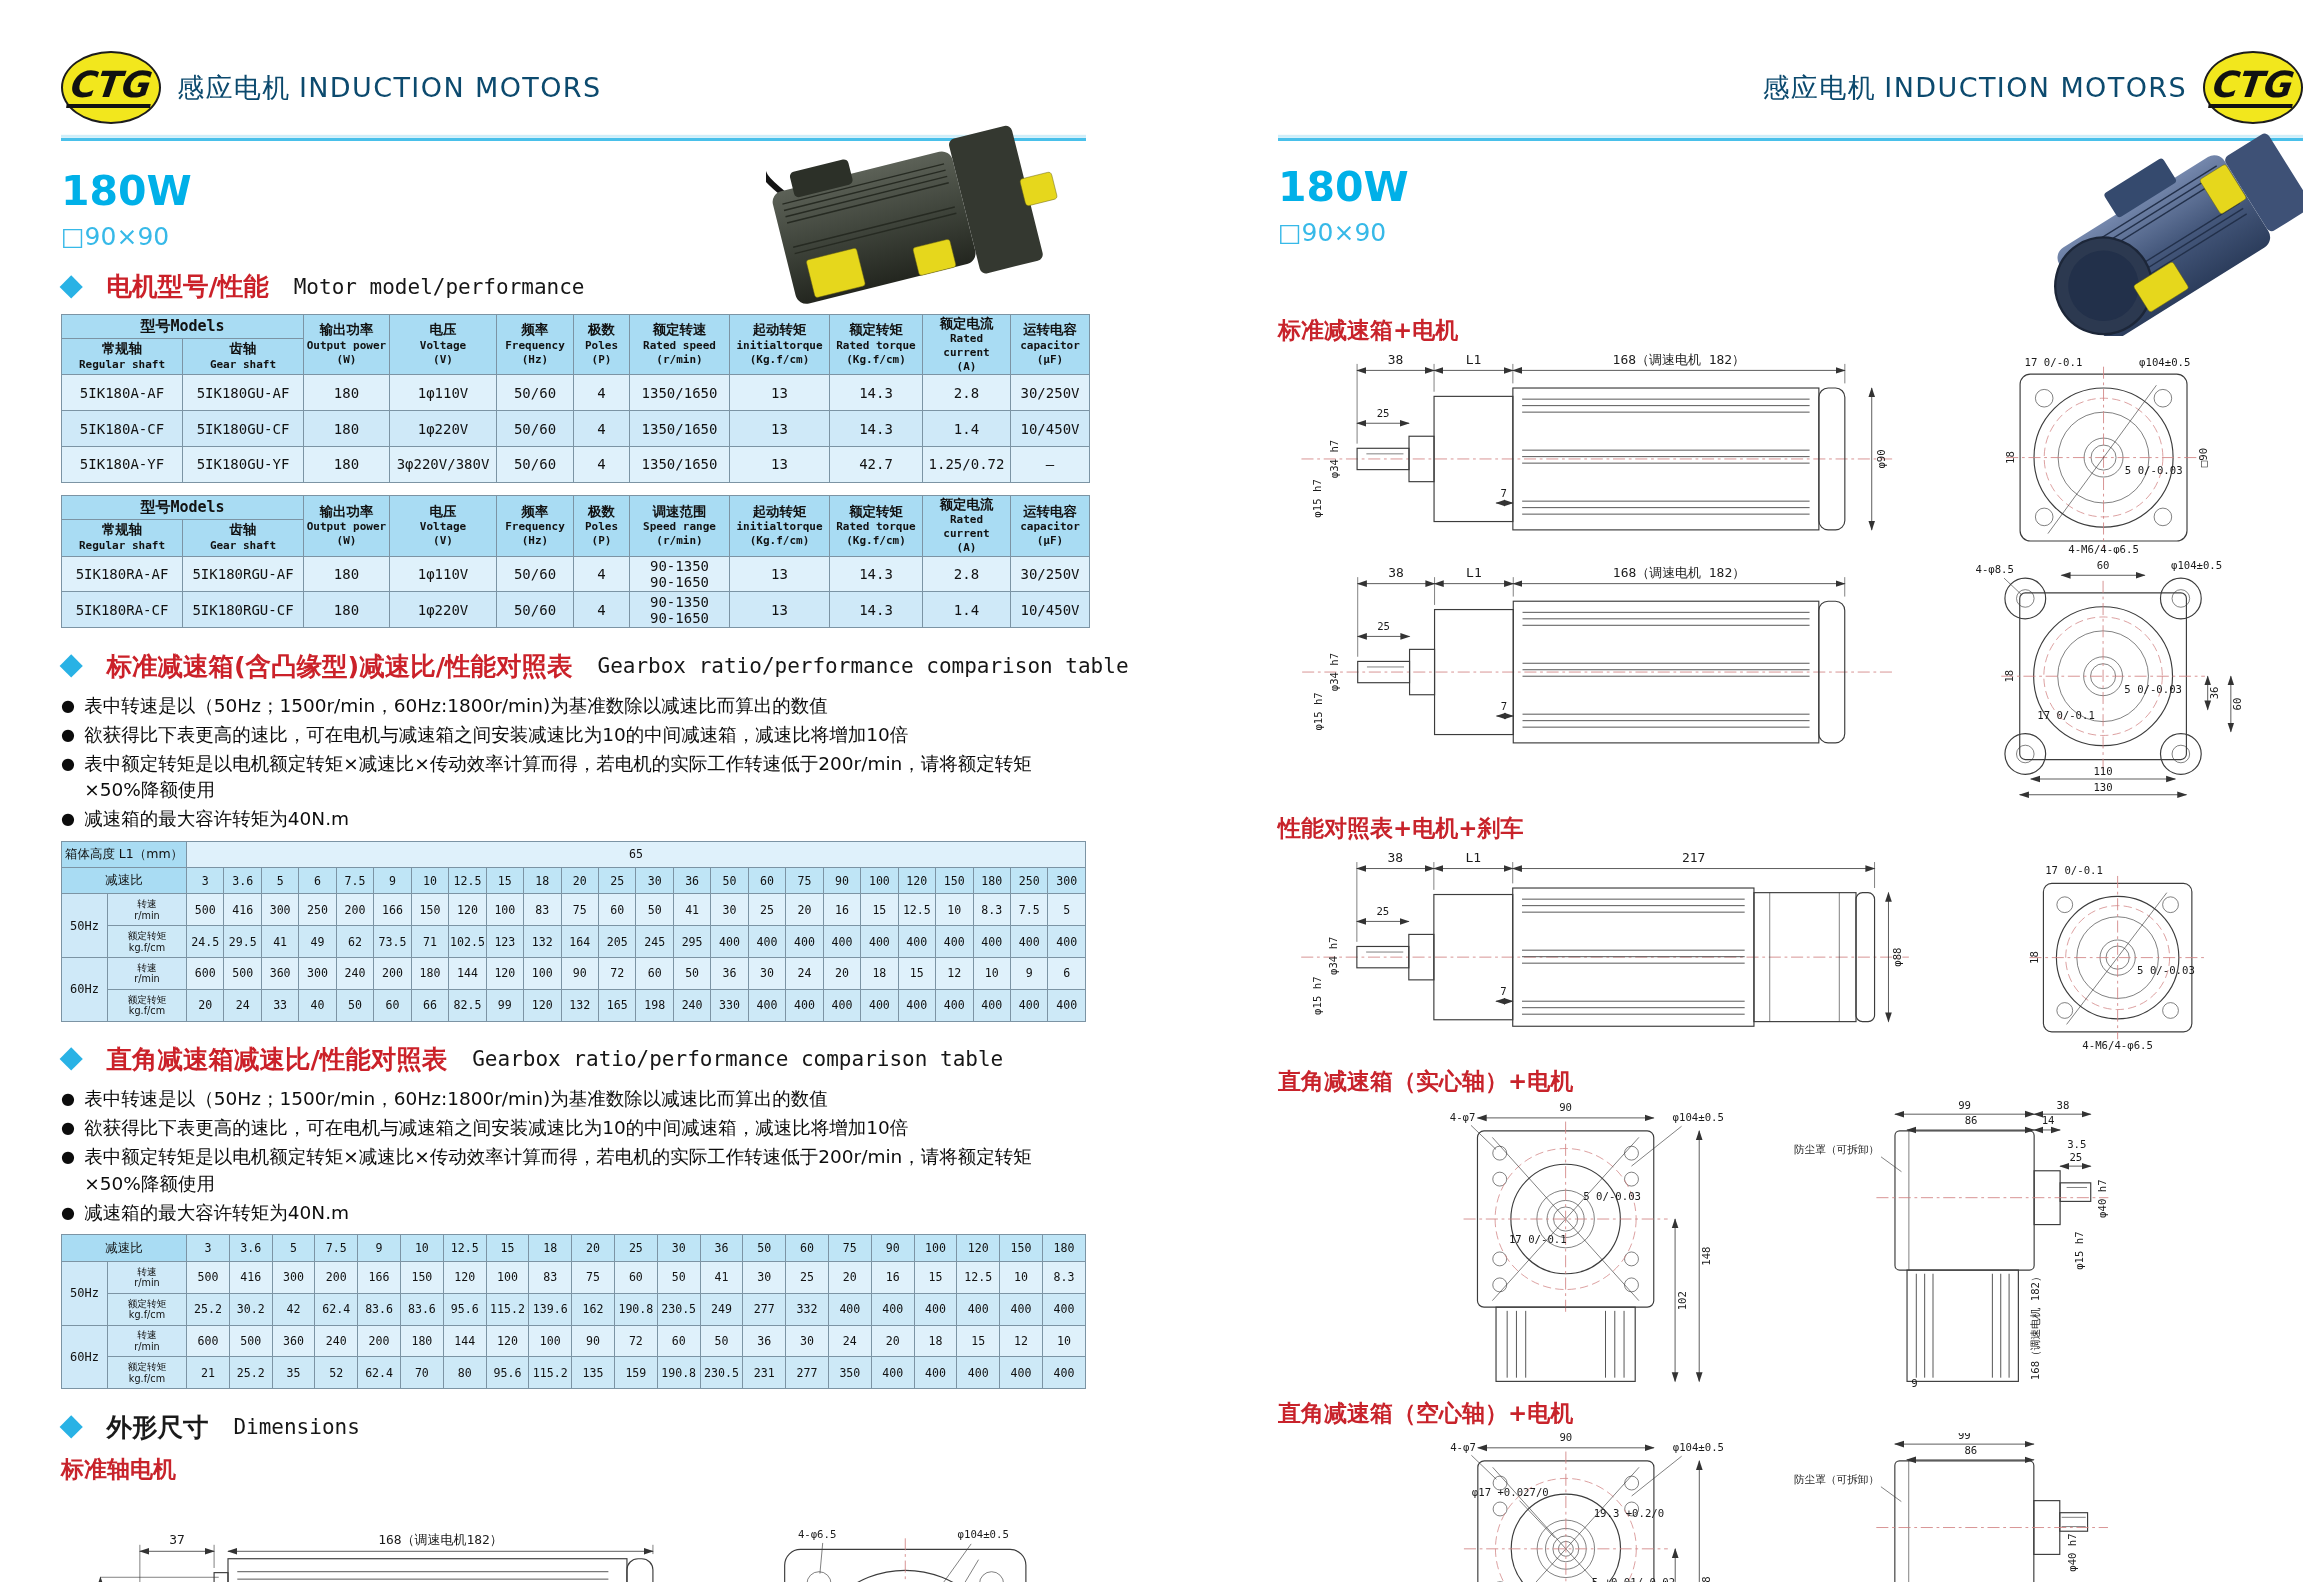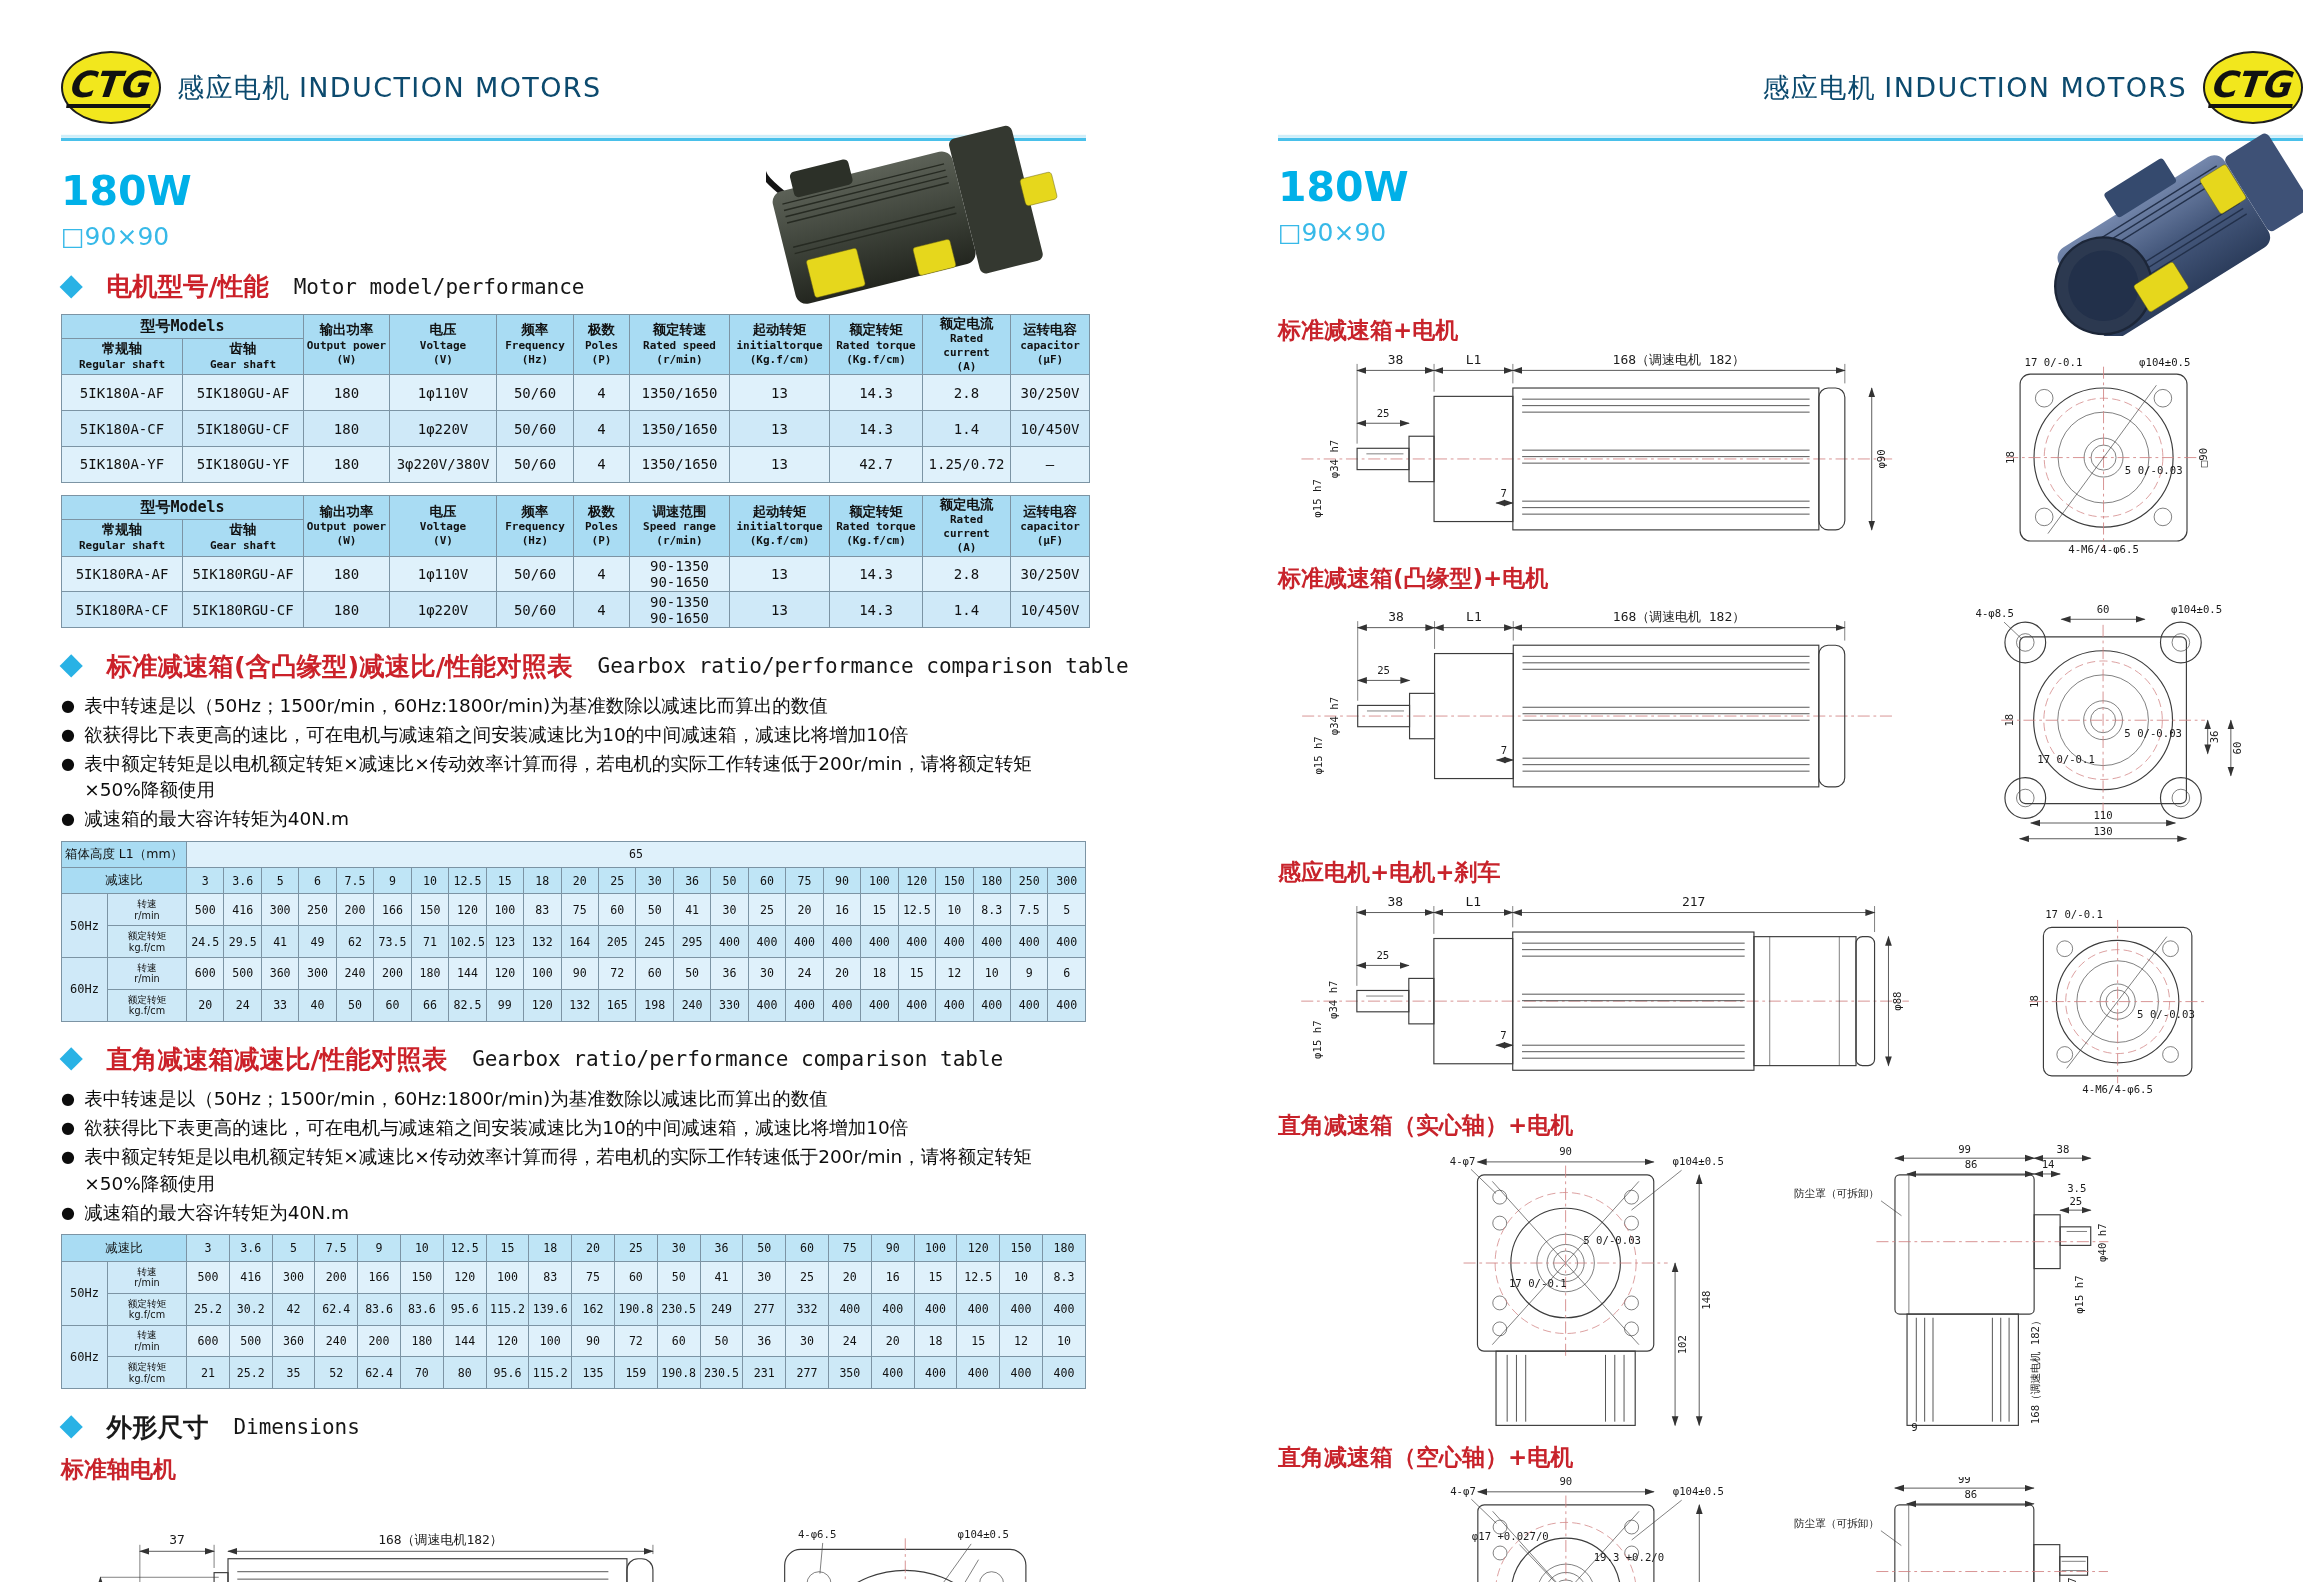--- a/index.html
+++ b/index.html
@@ -832,21 +832,20 @@
       <line x1="1780" y1="36" x2="1780" y2="428" class="cl"></line>
     <line x1="1660" y1="396" x2="1894" y2="76" class="thin"></line>
     <text x="1672" y="34" class="dm sm mid">17 0/-0.1</text>
     <text x="1912" y="34" class="dm sm mid">φ104±0.5</text>
     <text x="1586" y="232" class="dm sm mid" transform="rotate(-90 1586 232)">18</text>
     <text x="1826" y="268" class="dm sm">5 0/-0.03</text>
     <text x="2004" y="232" class="dm sm mid" transform="rotate(-90 2004 232)">□90</text>
     <text x="1780" y="438" class="dm sm mid">4-M6/4-φ6.5</text>
   </svg>
 
-  <div class="sub-red">标准减速箱(凸缘型)+电机</div>
   <svg width="1002" height="250" viewBox="0 0 2160 540">
     <line x1="50" y1="255" x2="1330" y2="255" class="cl"></line>
     <rect x="170" y="232" width="112" height="46" class="ln"></rect>
     <line x1="190" y1="244" x2="270" y2="244" class="thin"></line>
     <rect x="282" y="206" width="54" height="98" class="ln"></rect>
     <rect x="336" y="120" width="170" height="270" class="ln"></rect>
     <rect x="506" y="102" width="660" height="306" class="ln"></rect>
     <g class="rib">
       <line x1="526" y1="126" x2="1146" y2="126"></line>
         <line x1="526" y1="140" x2="1146" y2="140"></line>
@@ -903,21 +902,21 @@
     <line x1="2006" y1="264" x2="2006" y2="336" class="dim"></line>
     <text x="2028" y="300" class="dm sm mid" transform="rotate(-90 2028 300)">36</text>
     <line x1="2056" y1="264" x2="2056" y2="384" class="dim"></line>
     <text x="2078" y="324" class="dm sm mid" transform="rotate(-90 2078 324)">60</text>
     <line x1="1624" y1="486" x2="1936" y2="486" class="dim"></line>
       <text x="1780" y="478" class="dm sm mid">110</text>
     <line x1="1600" y1="520" x2="1960" y2="520" class="dim"></line>
       <text x="1780" y="512" class="dm sm mid">130</text>
   </svg>
 
-  <div class="sub-red">感应电机+电机+刹车</div>
+  <div class="sub-red">性能对照表+电机+刹车</div>
   <svg width="1002" height="209" viewBox="0 0 2160 450">
     <line x1="50" y1="235" x2="1360" y2="235" class="cl"></line>
     <rect x="170" y="212" width="112" height="46" class="ln"></rect>
     <line x1="190" y1="224" x2="270" y2="224" class="thin"></line>
     <rect x="282" y="186" width="54" height="98" class="ln"></rect>
     <rect x="336" y="100" width="170" height="270" class="ln"></rect>
     <rect x="506" y="86" width="520" height="298" class="ln"></rect>
     <g class="rib">
       <line x1="526" y1="110" x2="1006" y2="110"></line>
         <line x1="526" y1="124" x2="1006" y2="124"></line>

